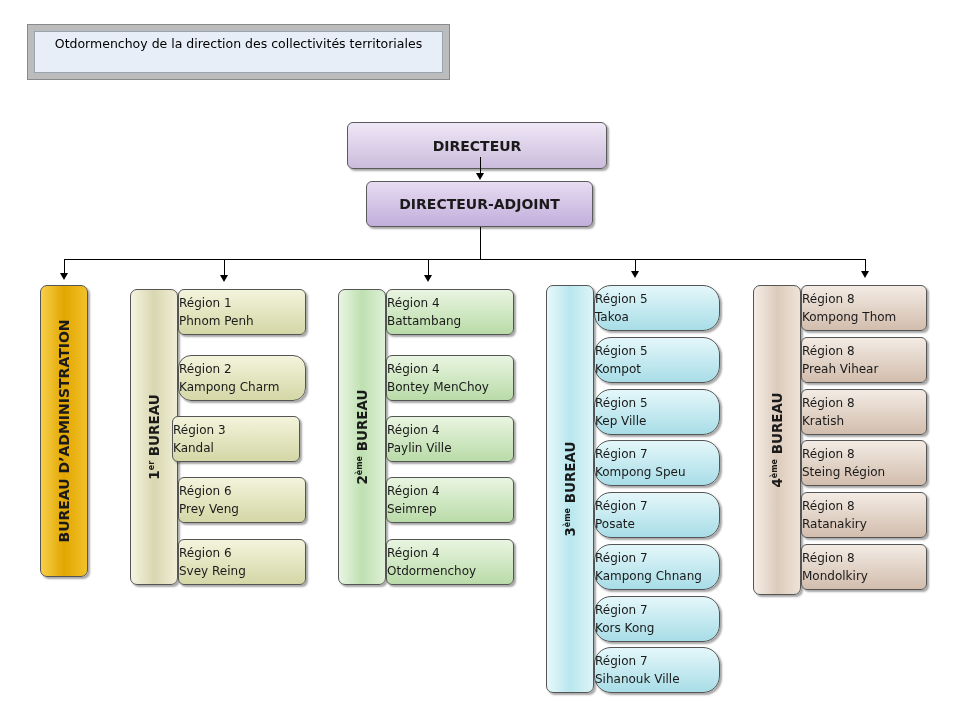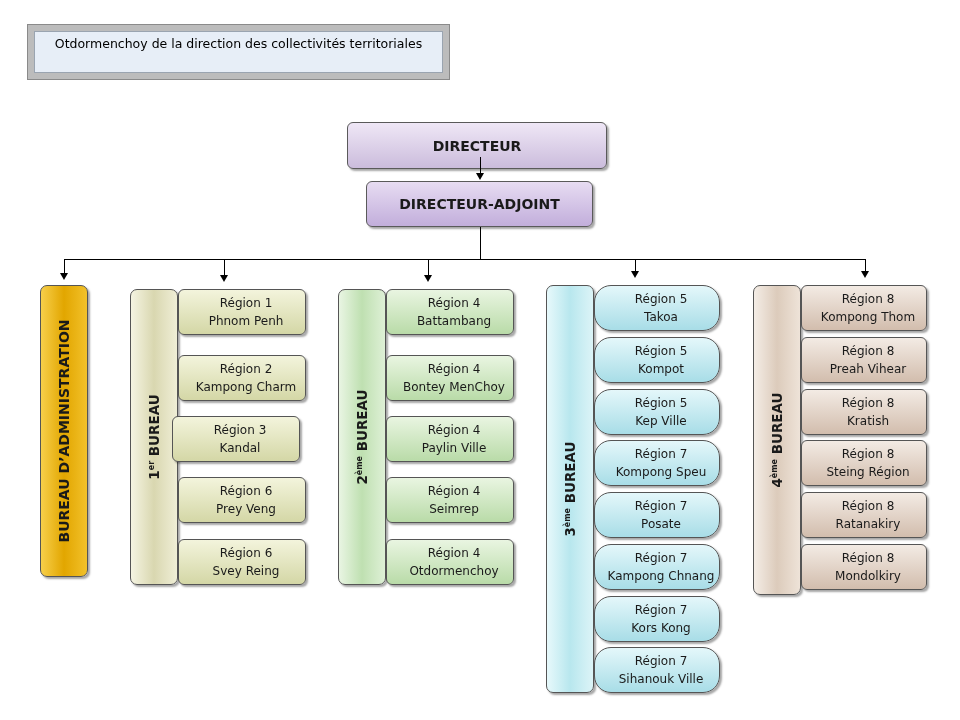--- a/index.html
+++ b/index.html
@@ -30,22 +30,22 @@
 
   
   .vbar { border:1px solid #555; border-radius:7px; box-sizing:border-box;
           box-shadow:2px 2px 2px rgba(0,0,0,0.35); }
   .vlabel { position:absolute; left:50%; top:50%; white-space:nowrap; font-weight:bold;
             font-size:13.5px; color:#1a1a1a; transform:translate(-50%,-50%) rotate(-90deg); }
   .vlabel sup { font-size:8px; }
 
   
   .rbox { position:absolute; border:1px solid #555; border-radius:6px; box-sizing:border-box;
-          box-shadow:2px 2px 2px rgba(0,0,0,0.35); text-align:center;
-          font-size:12px; line-height:18px; color:#1a1a1a; padding-top:4px;padding-left:8px; }
+          box-shadow:2px 2px 2px rgba(0,0,0,0.35); text-align:left;
+          font-size:12px; line-height:18px; color:#1a1a1a; padding-top:4px; }
   .rbox span { display:block; }
 
   .c-admin { background:linear-gradient(to right,#f7cf4a,#e2a600,#f2c12a); }
   .c-b1 { background:linear-gradient(to right,#f5f4e2,#d9d7b0,#efeed6); }
   .c-b1r { background:linear-gradient(to bottom,#f3f4dc,#d4d7a6); }
   .c-b2 { background:linear-gradient(to right,#e9f5e3,#bfe0b1,#def0d6); }
   .c-b2r { background:linear-gradient(to bottom,#e9f5e1,#b9dba8); }
   .c-b3 { background:linear-gradient(to right,#e7f9fb,#b8e7ee,#dcf4f7); }
   .c-b3r { background:linear-gradient(to bottom,#e4f7fa,#a8dde7);border-radius:17px; }
   .c-b4 { background:linear-gradient(to right,#f4ede6,#dccbbb,#eee3d8); }
@@ -102,21 +102,21 @@
 </div>
 
 <div class="abs vbar c-b4" style="left:753px;top:285px;width:48px;height:310px;">
   <div class="vlabel"><span>4</span><sup>ème</sup> <span>BUREAU</span></div>
 </div>
 
 <div class="rbox c-b1r" style="left:178px;top:289px;width:128px;height:46px;">
     <span>Région 1</span>
     <span>Phnom Penh</span>
   </div>
-<div class="rbox c-b1r" style="left:178px;top:355px;width:128px;height:46px;">
+<div class="rbox c-b1r" style="left:178px;top:355px;width:128px;height:46px;border-radius:13px;">
     <span>Région 2</span>
     <span>Kampong Charm</span>
   </div>
 <div class="rbox c-b1r" style="left:172px;top:416px;width:128px;height:46px;">
     <span>Région 3</span>
     <span>Kandal</span>
   </div>
 <div class="rbox c-b1r" style="left:178px;top:477px;width:128px;height:46px;">
     <span>Région 6</span>
     <span>Prey Veng</span>

